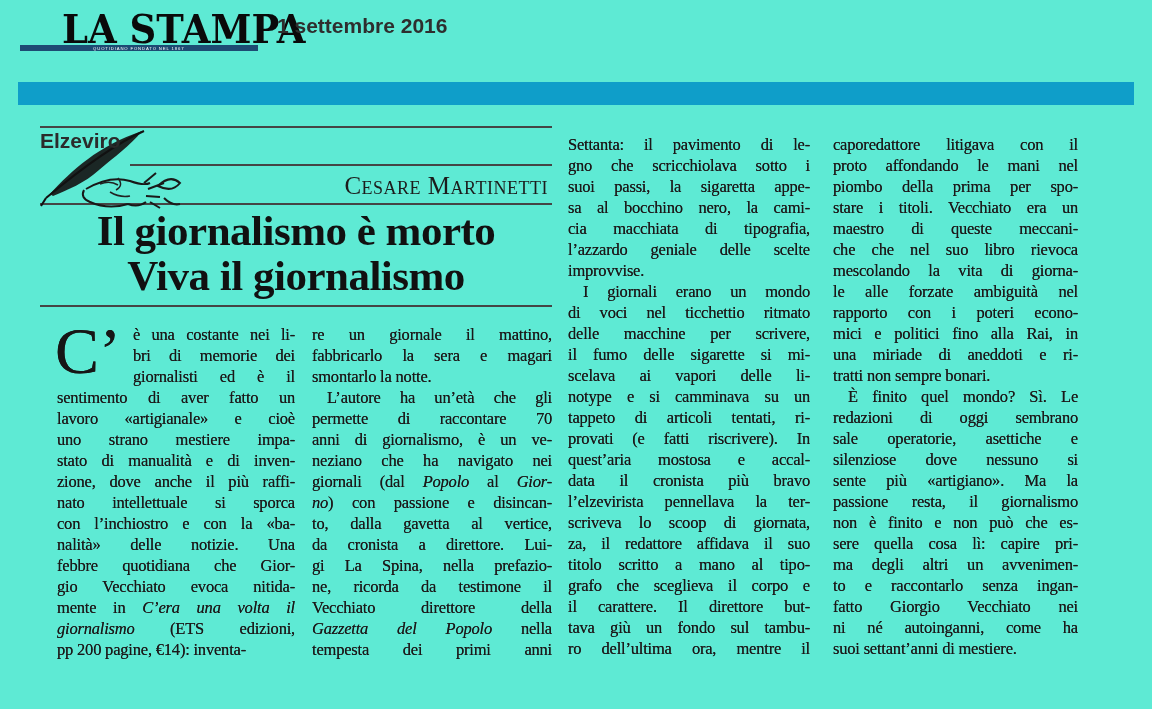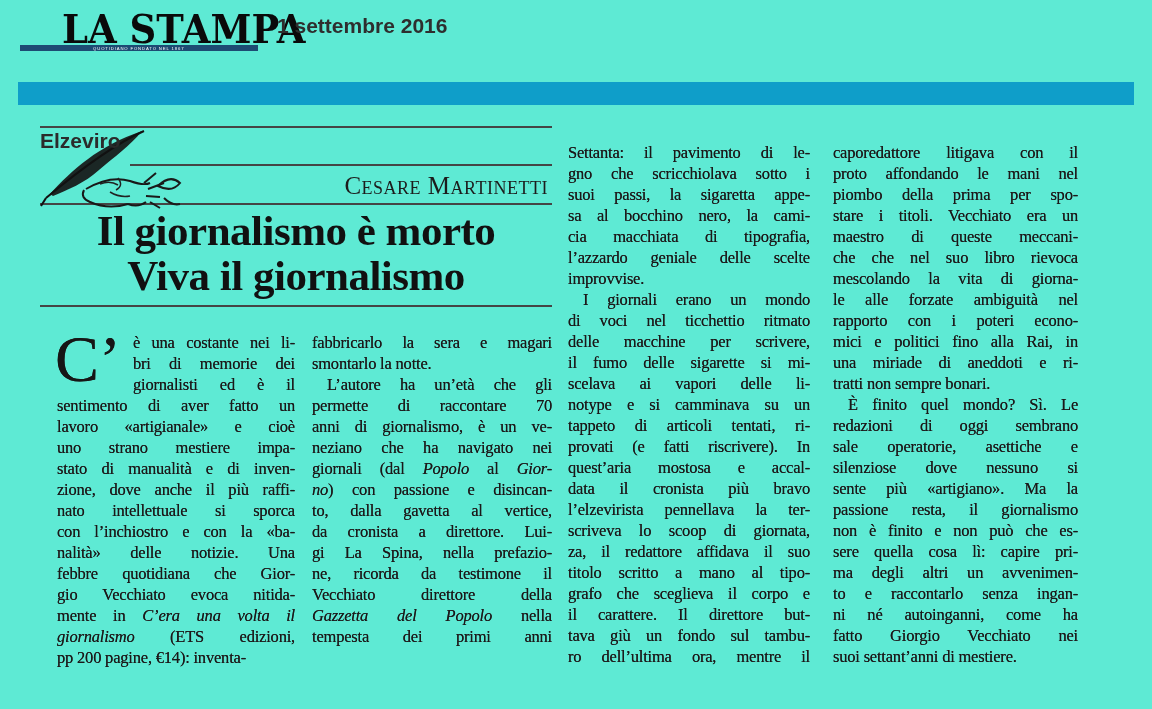--- a/index.html
+++ b/index.html
@@ -45,21 +45,21 @@
   .byline{
     position:absolute;left:40px;top:172px;width:508px;text-align:right;
     font-variant:small-caps;font-size:25px;letter-spacing:.5px;color:#1c1c1c;
   }
   .headline{
     position:absolute;left:40px;top:208px;width:512px;text-align:center;
     font-weight:bold;font-size:43px;line-height:45px;color:#111111;letter-spacing:-.5px;
   }
   .quill{position:absolute;left:40px;top:126px;width:212px;height:90px;}
   
-  .col{position:absolute;color:#191919;text-shadow:0 0 .3px #333;margin-top:8px;}
+  .col{position:absolute;color:#191919;text-shadow:0 0 .3px #333;}
   .col1{left:57px;top:324px;width:238px;}
   .col2{left:312px;top:324px;width:240px;}
   .col3{left:568px;top:134px;width:242px;}
   .col4{left:833px;top:134px;width:245px;}
   .bline{
     height:21px;line-height:21px;font-size:16.5px;letter-spacing:-.2px;
     text-align:justify;text-align-last:justify;overflow:hidden;
   }
   .bline.end{text-align-last:left;}
   .bline.ind{padding-left:15px;}
@@ -121,20 +121,21 @@
       <div class="bline">nato intellettuale si sporca</div>
       <div class="bline">con l’inchiostro e con la «ba-</div>
       <div class="bline">nalità» delle notizie. Una</div>
       <div class="bline">febbre quotidiana che Gior-</div>
       <div class="bline">gio Vecchiato evoca nitida-</div>
       <div class="bline">mente in <i>C’era una volta il</i></div>
       <div class="bline"><i>giornalismo</i> (ETS edizioni,</div>
       <div class="bline end">pp 200 pagine, €14): inventa-</div>
     </div>
   <div class="col col2">
+      <div class="bline">re un giornale il mattino,</div>
       <div class="bline">fabbricarlo la sera e magari</div>
       <div class="bline end">smontarlo la notte.</div>
       <div class="bline ind">L’autore ha un’età che gli</div>
       <div class="bline">permette di raccontare 70</div>
       <div class="bline">anni di giornalismo, è un ve-</div>
       <div class="bline">neziano che ha navigato nei</div>
       <div class="bline">giornali (dal <i>Popolo</i> al <i>Gior-</i></div>
       <div class="bline"><i>no</i>) con passione e disincan-</div>
       <div class="bline">to, dalla gavetta al vertice,</div>
       <div class="bline">da cronista a direttore. Lui-</div>
@@ -187,18 +188,18 @@
       <div class="bline ind">È finito quel mondo? Sì. Le</div>
       <div class="bline">redazioni di oggi sembrano</div>
       <div class="bline">sale operatorie, asettiche e</div>
       <div class="bline">silenziose dove nessuno si</div>
       <div class="bline">sente più «artigiano». Ma la</div>
       <div class="bline">passione resta, il giornalismo</div>
       <div class="bline">non è finito e non può che es-</div>
       <div class="bline">sere quella cosa lì: capire pri-</div>
       <div class="bline">ma degli altri un avvenimen-</div>
       <div class="bline">to e raccontarlo senza ingan-</div>
+      <div class="bline">fatto Giorgio Vecchiato nei</div>
       <div class="bline">ni né autoinganni, come ha</div>
-      <div class="bline">fatto Giorgio Vecchiato nei</div>
       <div class="bline end">suoi settant’anni di mestiere.</div>
     </div>
 
 </div>
 
 </body></html>

